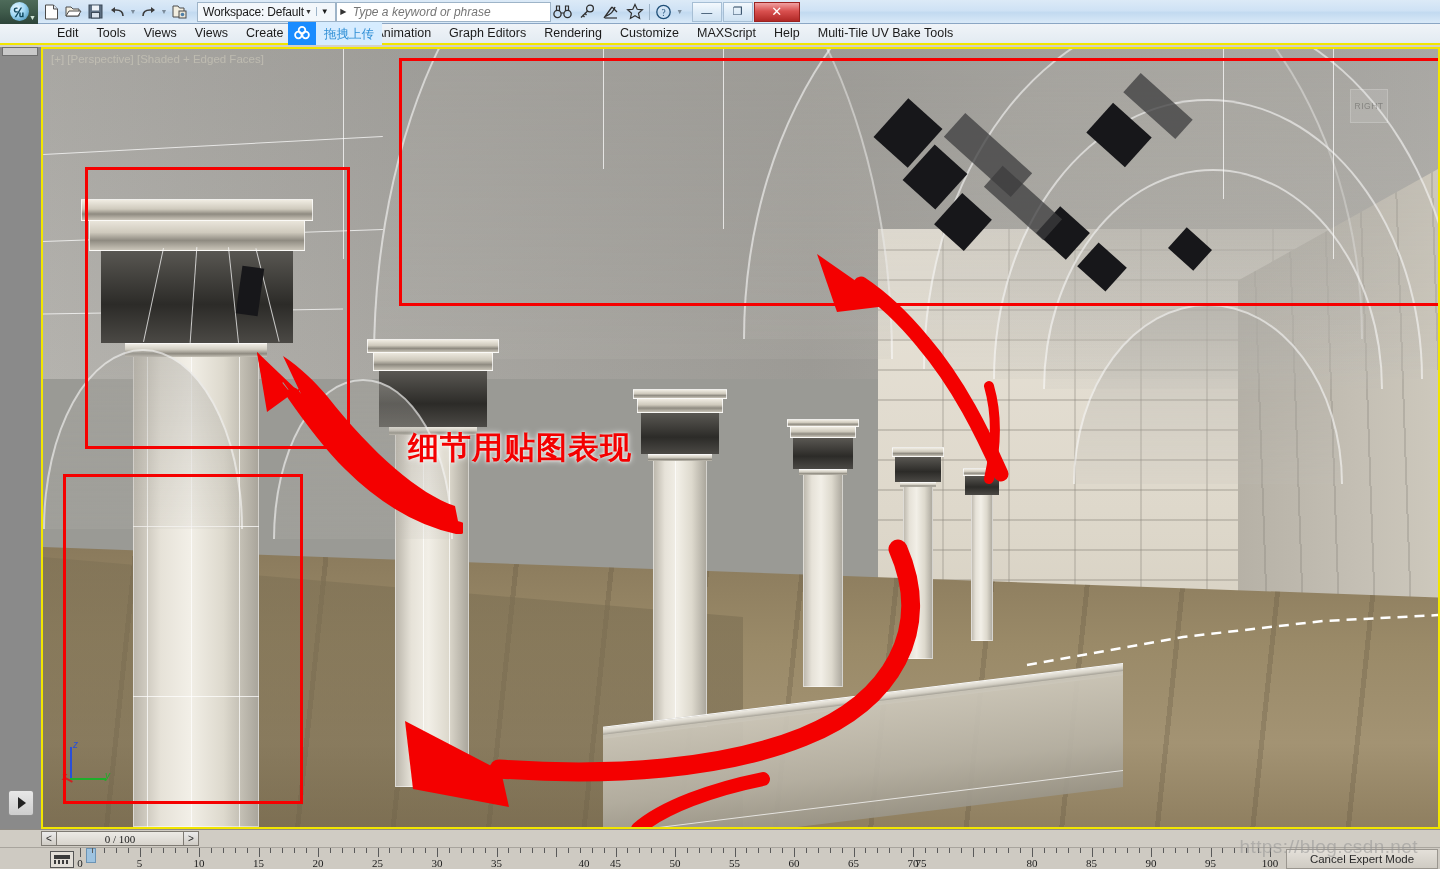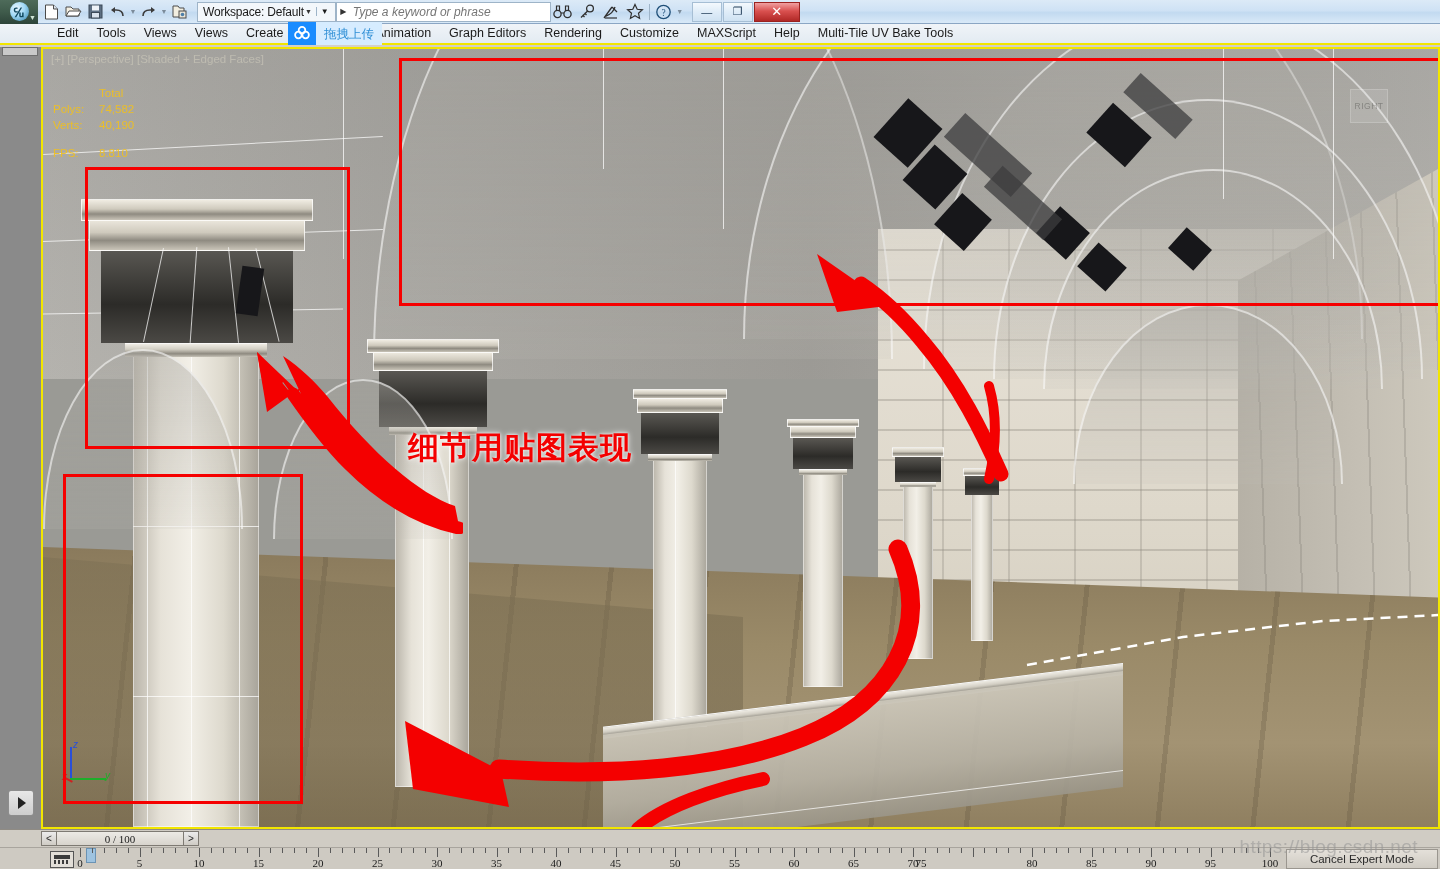--- a/index.html
+++ b/index.html
@@ -545,46 +545,20 @@
       <div class="wire" style="left:560px;bottom:56px;width:520px;height:1px;transform:skewY(-7deg);transform-origin:right bottom;"></div>
 
       <div class="arch" style="left:0px;top:300px;width:200px;height:180px;"></div>
       <div class="arch" style="left:230px;top:330px;width:180px;height:160px;"></div>
 
       <svg class="arrowsvg" style="left:980px;top:530px;width:420px;height:90px;" viewBox="0 0 420 90">
         <path d="M4 86 L160 58 L300 42 L416 36" stroke="#ffffff" stroke-width="2.5" stroke-dasharray="10 7" fill="none"></path>
       </svg>
 
       <div class="vplabel">[+] [Perspective] [Shaded + Edged Faces]</div>
-      <div class="stats">
-        <table>
-          <tbody>
-              <tr>
-                <td class="k"></td>
-                <td>Total</td>
-              </tr>
-          <tr>
-                <td class="k">Polys:</td>
-              <td>74,582</td>
-              </tr>
-          <tr>
-                <td class="k">Verts:</td>
-              <td>40,190</td>
-              </tr>
-          <tr class="gap">
-                <td></td>
-                <td></td>
-              </tr>
-          <tr>
-                <td class="k">FPS:</td>
-              <td>8.810</td>
-              </tr>
-        </tbody>
-          </table>
-      </div>
 
       <div class="viewcube">
         <div class="face">RIGHT</div>
       </div>
 
       <div class="axisgizmo">
         <div class="ln" style="left:9px;top:8px;width:1.6px;height:32px;background:#2a4fd8;"></div>
         <div class="ln" style="left:9px;top:39px;width:36px;height:1.6px;background:#1fae2a;"></div>
         <div class="ln" style="left:4px;top:40px;width:8px;height:1.6px;background:#d02020;transform:rotate(28deg);"></div>
         <div class="lbl" style="left:12px;top:0;color:#2a4fd8;">z</div>
@@ -739,21 +713,21 @@
         <div class="tick min" style="left: 1178.1px;"></div>
         <div class="tick maj" style="left: 1190px;"></div>
         <div class="rnum" style="left: 0px;">0</div>
         <div class="rnum" style="left: 59.5px;">5</div>
         <div class="rnum" style="left: 119px;">10</div>
         <div class="rnum" style="left: 178.5px;">15</div>
         <div class="rnum" style="left: 238px;">20</div>
         <div class="rnum" style="left: 297.5px;">25</div>
         <div class="rnum" style="left: 357px;">30</div>
         <div class="rnum" style="left: 416.5px;">35</div>
-        <div class="rnum" style="left: 476px;">40</div>
+        <div class="rnum" style="left: 504px;">40</div>
         <div class="rnum" style="left: 535.5px;">45</div>
         <div class="rnum" style="left: 595px;">50</div>
         <div class="rnum" style="left: 654.5px;">55</div>
         <div class="rnum" style="left: 714px;">60</div>
         <div class="rnum" style="left: 773.5px;">65</div>
         <div class="rnum" style="left: 833px;">70</div>
         <div class="rnum" style="left: 841px;">75</div>
         <div class="rnum" style="left: 952px;">80</div>
         <div class="rnum" style="left: 1011.5px;">85</div>
         <div class="rnum" style="left: 1071px;">90</div>

